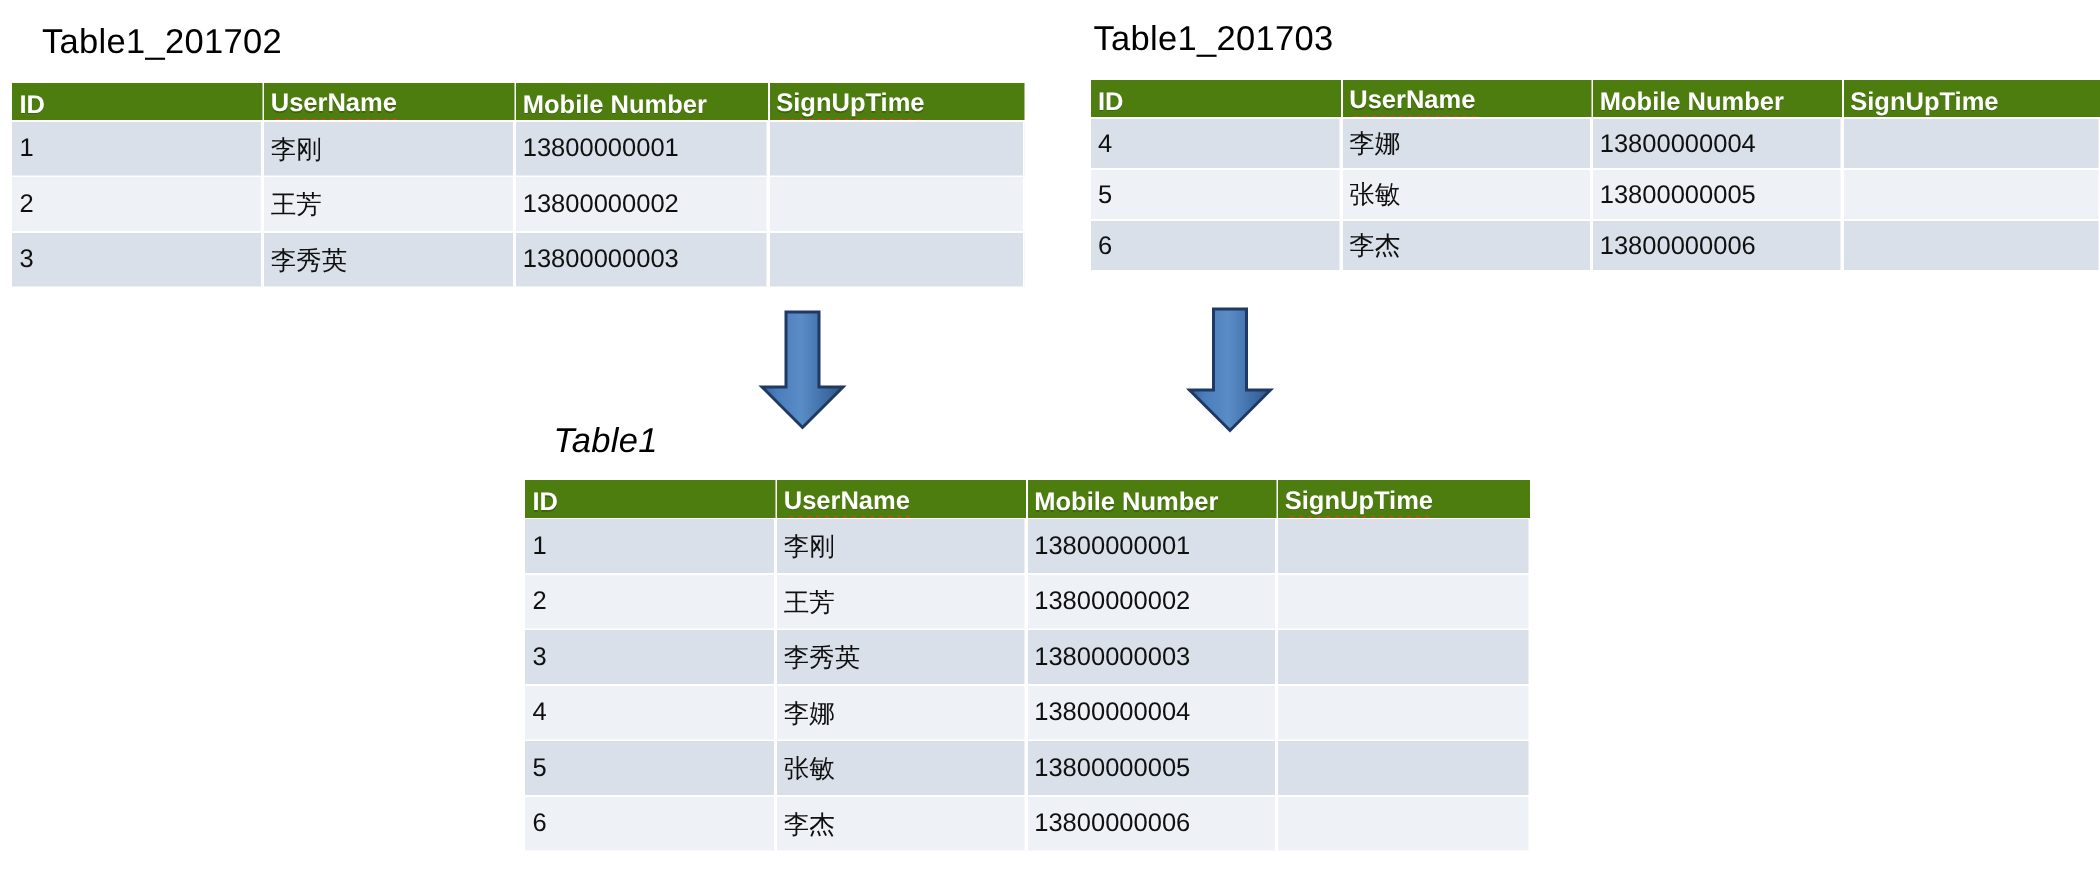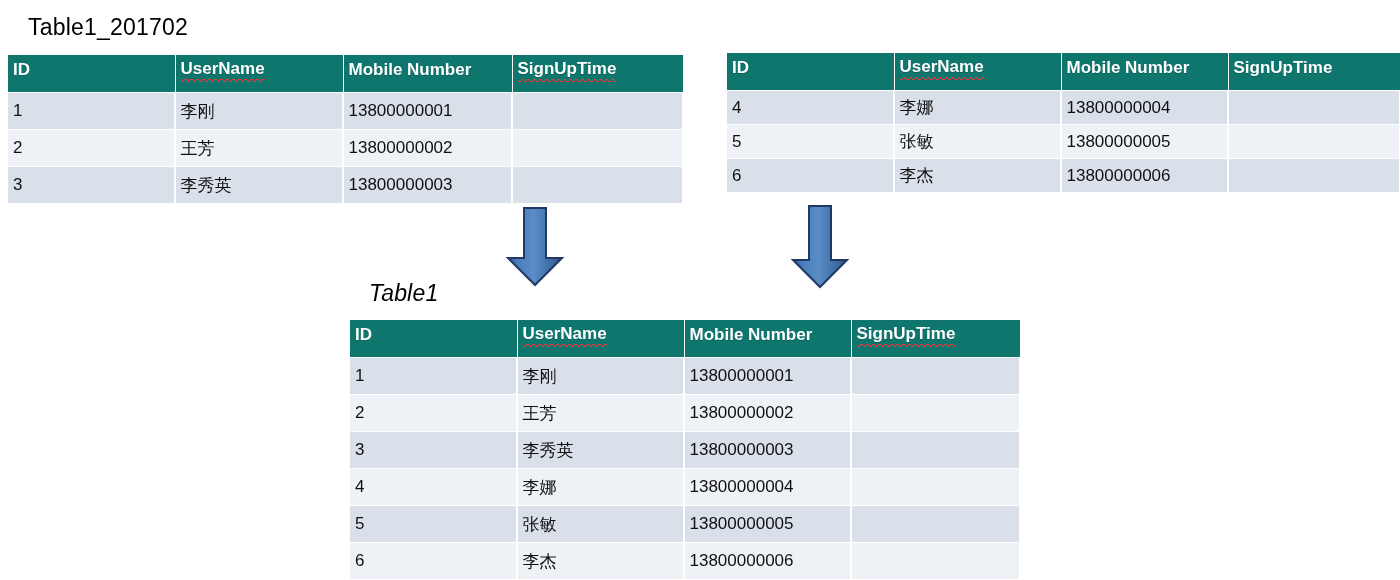--- a/index.html
+++ b/index.html
@@ -34,27 +34,27 @@
   }
 
   
   .tbl {
     position: absolute;
     border-collapse: collapse;
     table-layout: fixed;
     background: #ffffff;
   }
   .tbl .hdr-row th {
-    background: #0f766e;
+    background: #4d7c0f;
     color: #ffffff;
     font-family: "Liberation Sans", "DejaVu Sans", sans-serif;
     font-weight: bold;
     font-size: 17px;
     text-align: left;
-    padding: 4px 0 12px 5px;
+    padding: 4px 0 0 5px;
     border-right: 1px solid #ffffff;
     border-bottom: 1px solid #ffffff;
     white-space: nowrap;
     overflow: hidden;
     position: relative;
     vertical-align: middle;
     text-shadow: 0 1px 0 rgba(0,0,0,0.18);
   }
   .tbl .hdr-row th:last-child { border-right: none; }
 
@@ -140,20 +140,21 @@
       </tr>
       <tr class="odd" style="height:37px;">
         <td>3</td>
         <td>李秀英</td>
         <td>13800000003</td>
         <td></td>
       </tr>
     </tbody>
   </table>
 
+  <div class="tbl-title" style="left:729px; top:12px;">Table1_201703</div>
 
   <table class="tbl" style="left:727px; top:53px; width:673px;">
     <colgroup>
       <col style="width:167px">
       <col style="width:167px">
       <col style="width:167px">
       <col style="width:172px">
     </colgroup>
     <thead>
       <tr class="hdr-row">

